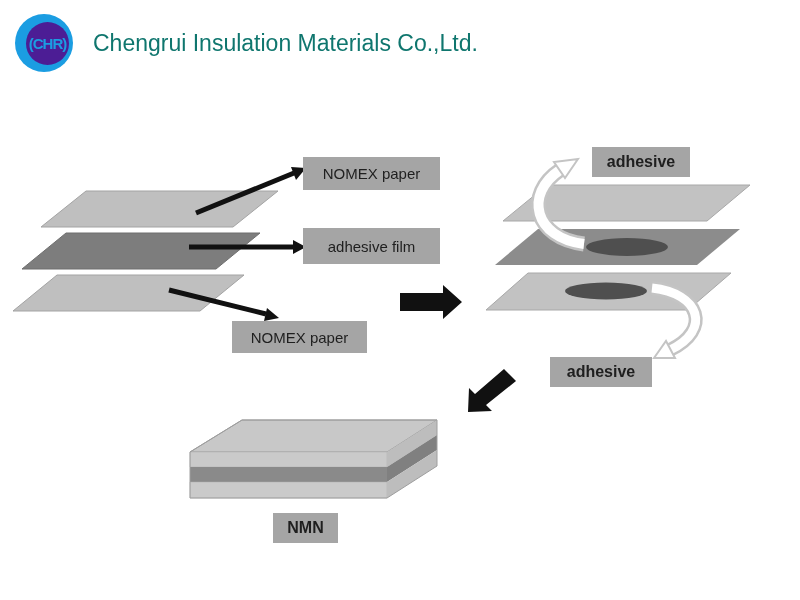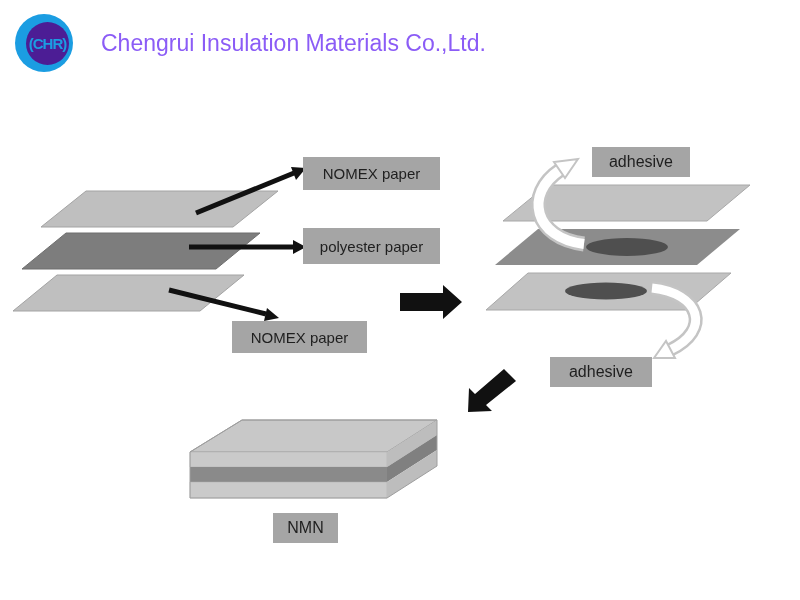--- a/index.html
+++ b/index.html
@@ -7,28 +7,28 @@
     width:800px;height:600px;background:#ffffff;position:relative;overflow:hidden;
     font-family:"Liberation Sans",sans-serif;
   }
   .header{position:absolute;left:15px;top:14px;display:flex;align-items:center;}
   .logo{width:58px;height:58px;border-radius:50%;background:#1b9de2;position:relative;flex:0 0 auto;}
   .logo-inner{
     position:absolute;left:11px;top:8px;width:43px;height:43px;border-radius:50%;
     background:#4c1d95;display:flex;align-items:center;justify-content:center;
   }
   .logo-text{color:#1b9de2;font-weight:bold;font-size:15px;letter-spacing:-1px;white-space:nowrap;}
-  .company-name{margin:0 0 0 28px;font-size:23px;font-weight:400;color:#8b5cf6;white-space:nowrap;}
+  .company-name{margin:0 0 0 20px;font-size:23px;font-weight:400;color:#0f766e;white-space:nowrap;}
   .diagram-svg{position:absolute;left:0;top:0;}
   .label{
     position:absolute;background:#a5a5a5;color:#1f1f1f;
     display:flex;align-items:center;justify-content:center;
     font-size:15px;line-height:1;white-space:nowrap;
   }
-  .label.small{font-size:16px;}
+  .label.small{font-size:16px;font-weight:bold;}
 </style>
 </head>
 <body>
 
 <svg class="diagram-svg" width="800" height="600" viewBox="0 0 800 600">
 
   <polygon points="86,191 278,191 233,227 41,227" stroke="#a3a3a3" stroke-width="1" fill="#bfbfbf"></polygon>
   <polygon points="66,233 260,233 216,269 22,269" stroke="#6f6f6f" stroke-width="1" fill="#7d7d7d"></polygon>
   <polygon points="57,275 244,275 200,311 13,311" stroke="#a3a3a3" stroke-width="1" fill="#bfbfbf"></polygon>
 
@@ -71,21 +71,21 @@
   <div class="logo">
     <div class="logo-inner">
       <span class="logo-text">(CHR)</span>
     </div>
   </div>
   <h1 class="company-name">Chengrui Insulation Materials Co.,Ltd.</h1>
 </div>
 
 <div class="label" style="left:303px;top:157px;width:137px;height:33px;">NOMEX paper</div>
 
-<div class="label" style="left:303px;top:228px;width:137px;height:36px;">polyester paper</div>
+<div class="label" style="left:303px;top:228px;width:137px;height:36px;">adhesive film</div>
 
 <div class="label" style="left:232px;top:321px;width:135px;height:32px;">NOMEX paper</div>
 
 <div class="label small" style="left:592px;top:147px;width:98px;height:30px;">adhesive</div>
 
 <div class="label small" style="left:550px;top:357px;width:102px;height:30px;">adhesive</div>
 
 <div class="label small" style="left:273px;top:513px;width:65px;height:30px;">NMN</div>
 
 </body></html>

